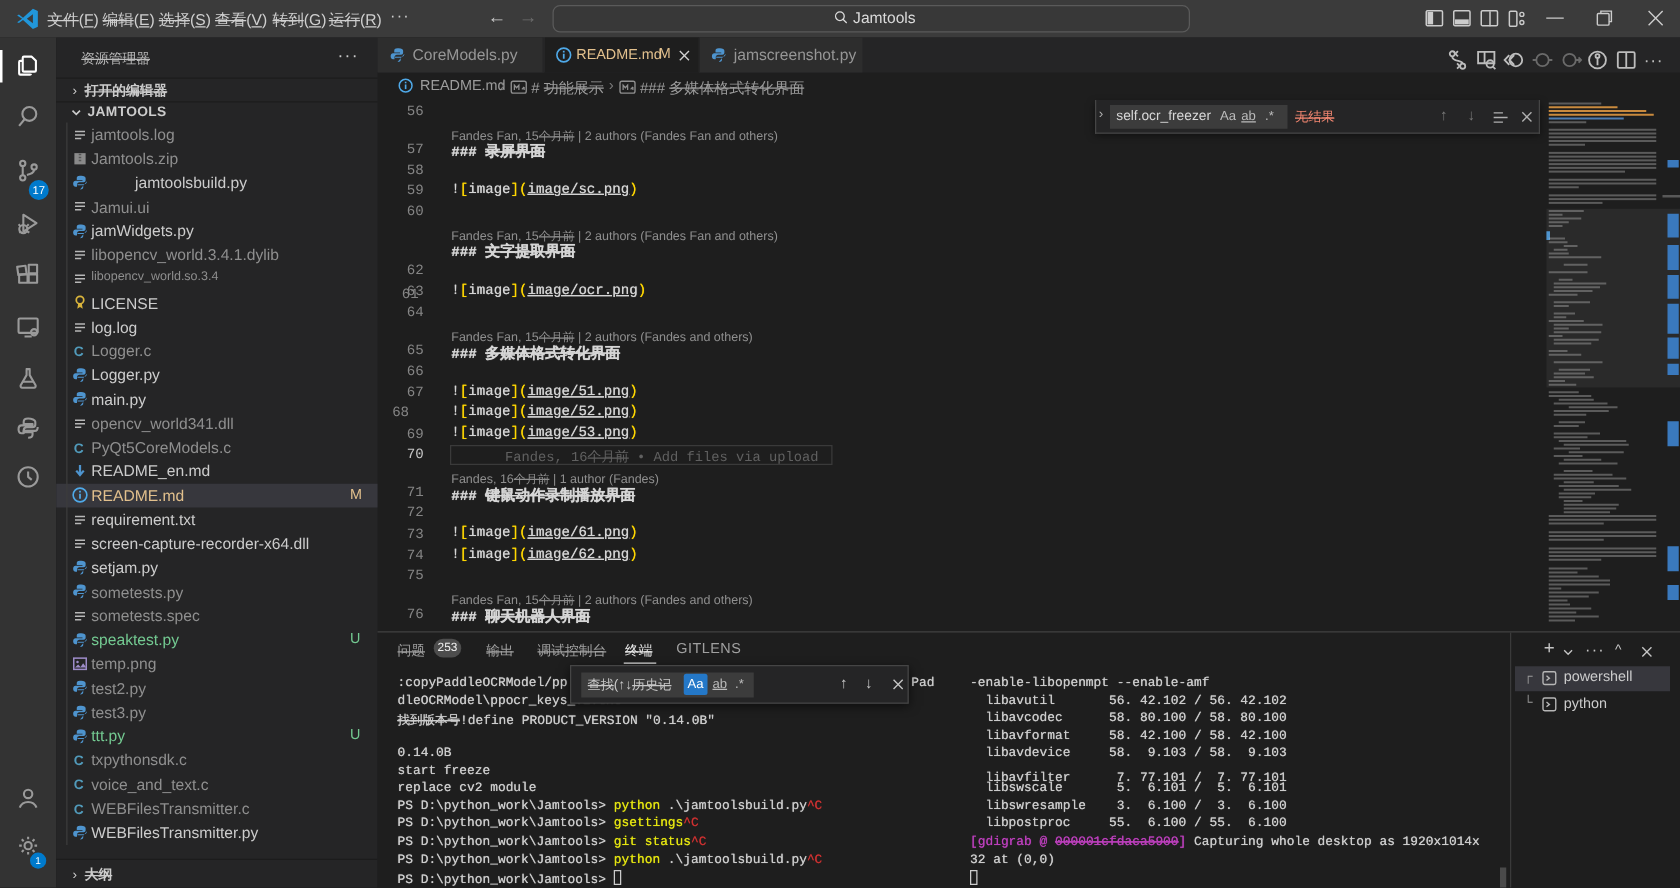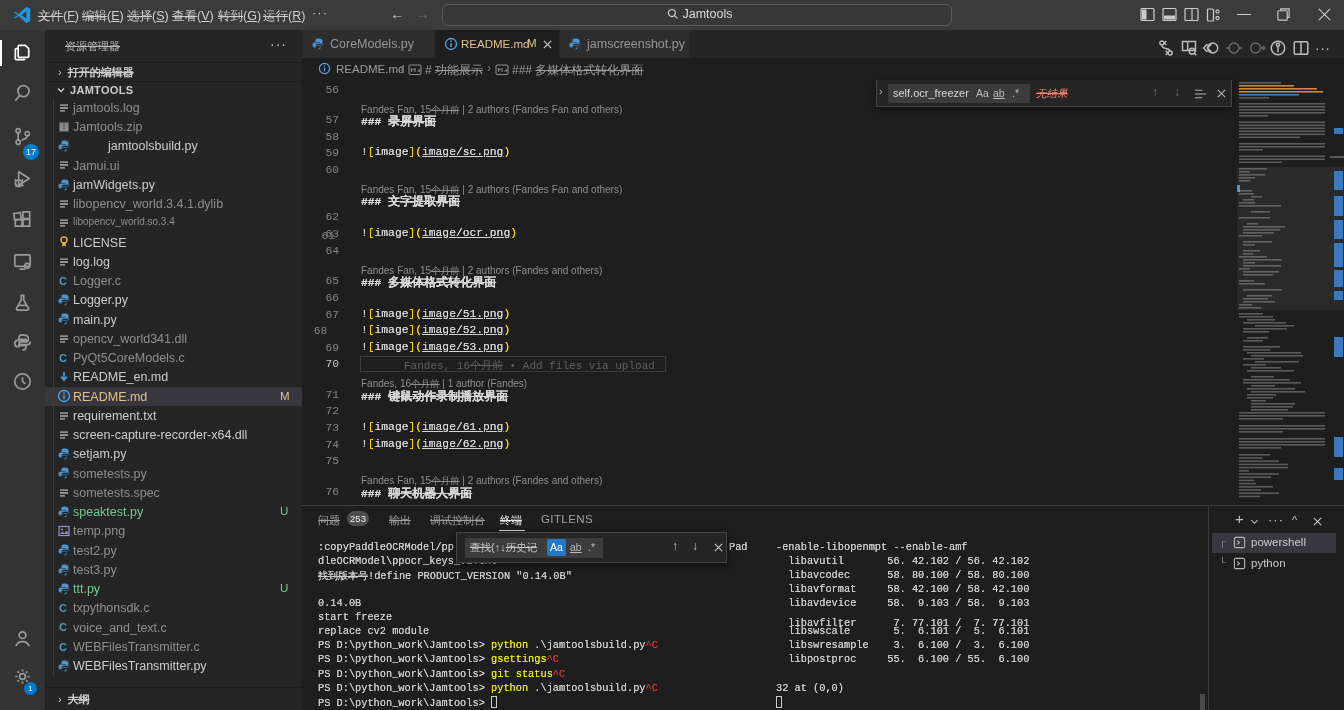--- a/index.html
+++ b/index.html
@@ -434,21 +434,21 @@
 <div class="a mono code" style="left:361px;top:484.5px;font-size:11.3px;white-space:pre;"><span style="color:#d6d6d6;font-weight:bold;">### <span style="font-family:'Liberation Sans',sans-serif;font-size:12px;text-decoration:line-through;text-decoration-thickness:1px;">聊天机器人界面</span></span></div>
 <div class="a" style="left:360px;top:355.5px;width:306px;height:16.5px;border:1px solid #3a3a3a;"></div>
 <div class="a mono" style="left:404px;top:358px;font-size:11px;color:#606060;white-space:pre;">Fandes, 16<span style="font-family:'Liberation Sans',sans-serif;font-size:11px;text-decoration:line-through;text-decoration-thickness:1px;">个月前</span> • Add files via upload</div>
 <div class="a" style="left:876px;top:80px;width:356px;height:27px;background:#252526;border:1px solid #454545;border-top:none;box-shadow:0 2px 6px rgba(0,0,0,0.5);"></div>
 <div class="a" style="left:879px;top:85px;font-size:11px;color:#b0b0b0;">›</div>
 <div class="a" style="left:888px;top:84px;width:142px;height:19px;background:#3c3c3c;"></div>
 <div class="a" style="left:893px;top:87px;font-size:11px;color:#d8d8d8;">self.ocr_freezer</div>
 <div class="a" style="left:976px;top:87px;font-size:10.5px;color:#bbbbbb;">Aa</div>
 <div class="a" style="left:993px;top:87px;font-size:10.5px;color:#bbbbbb;text-decoration:underline;">ab</div>
 <div class="a" style="left:1012px;top:87px;font-size:10.5px;color:#bbbbbb;">.*</div>
-<div class="a" style="left:1036px;top:87px;font-size:11px;color:#f48771;font-style:italic;"><span style="font-family:'Liberation Sans',sans-serif;font-size:10.5px;text-decoration:line-through;text-decoration-thickness:1px;">无结果</span></div>
+<div class="a" style="left:1036px;top:87px;font-size:11px;color:#f48771;"><span style="font-family:'Liberation Sans',sans-serif;font-size:10.5px;text-decoration:line-through;text-decoration-thickness:1px;">无结果</span></div>
 <div class="a" style="left:1152px;top:85px;font-size:12px;color:#777777;">↑</div>
 <div class="a" style="left:1174px;top:85px;font-size:12px;color:#777777;">↓</div>
 <svg class="a" style="left:1194px;top:88px" width="13" height="12" viewBox="0 0 14 12">
       <g stroke="#b0b0b0" stroke-width="1.2">
         <path d="M1 2h8M1 6h12M1 10h8"></path>
       </g>
     </svg>
 <svg class="a" style="left:1216px;top:88px" width="11" height="11" viewBox="0 0 12 12">
       <path d="M2 2l8 8M10 2l-8 8" stroke="#b0b0b0" stroke-width="1.2"></path>
     </svg>
@@ -612,20 +612,21 @@
 <div class="a mono code" style="left:318px;top:695.8px;font-size:10.3px;color:#cccccc;white-space:pre;">PS D:\python_work\Jamtools&gt; <span style="display:inline-block;width:6px;height:12px;border:1px solid #cccccc;vertical-align:-2px;"></span></div>
 <div class="a mono code" style="left:776px;top:540.5px;font-size:10.3px;color:#cccccc;white-space:pre;">-enable-libopenmpt --enable-amf</div>
 <div class="a mono code" style="left:776px;top:554.6px;font-size:10.3px;color:#cccccc;white-space:pre;">  libavutil       56. 42.102 / 56. 42.102</div>
 <div class="a mono code" style="left:776px;top:568.7px;font-size:10.3px;color:#cccccc;white-space:pre;">  libavcodec      58. 80.100 / 58. 80.100</div>
 <div class="a mono code" style="left:776px;top:582.8px;font-size:10.3px;color:#cccccc;white-space:pre;">  libavformat     58. 42.100 / 58. 42.100</div>
 <div class="a mono code" style="left:776px;top:596.9px;font-size:10.3px;color:#cccccc;white-space:pre;">  libavdevice     58.  9.103 / 58.  9.103</div>
 <div class="a mono code" style="left:776px;top:617px;font-size:10.3px;color:#cccccc;white-space:pre;">  libavfilter      7. 77.101 /  7. 77.101</div>
 <div class="a mono code" style="left:776px;top:625.2px;font-size:10.3px;color:#cccccc;white-space:pre;">  libswscale       5.  6.101 /  5.  6.101</div>
 <div class="a mono code" style="left:776px;top:639.3px;font-size:10.3px;color:#cccccc;white-space:pre;">  libswresample    3.  6.100 /  3.  6.100</div>
 <div class="a mono code" style="left:776px;top:653.4px;font-size:10.3px;color:#cccccc;white-space:pre;">  libpostproc     55.  6.100 / 55.  6.100</div>
+<div class="a mono code" style="left:776px;top:667.5px;font-size:10.3px;color:#cccccc;white-space:pre;"><span style="color:#bc3fbc">[gdigrab @ <span style="text-decoration:line-through">000001cfdaca5900</span>]</span> Capturing whole desktop as 1920x1014x</div>
 <div class="a mono code" style="left:776px;top:681.6px;font-size:10.3px;color:#cccccc;white-space:pre;">32 at (0,0)</div>
 <div class="a mono code" style="left:776px;top:695.8px;font-size:10.3px;color:#cccccc;white-space:pre;"><span style="display:inline-block;width:6px;height:12px;border:1px solid #cccccc;vertical-align:-2px;"></span></div>
 <div class="a" style="left:456px;top:532px;width:271px;height:31px;background:#252526;border:1px solid #454545;box-shadow:0 2px 8px rgba(0,0,0,0.6);"></div>
 <div class="a" style="left:465px;top:538px;width:138px;height:20px;background:#3c3c3c;"></div>
 <div class="a" style="left:470px;top:541px;font-size:11px;color:#c8c8c8;white-space:nowrap;overflow:hidden;width:75px;"><span style="font-family:'Liberation Sans',sans-serif;font-size:10.5px;text-decoration:line-through;text-decoration-thickness:1px;">查找</span>(↑↓<span style="font-family:'Liberation Sans',sans-serif;font-size:10.5px;text-decoration:line-through;text-decoration-thickness:1px;">历史记</span></div>
 <div class="a" style="left:547px;top:539px;width:19px;height:17px;background:#2478c8;border-radius:2px;color:#ffffff;font-size:10.5px;text-align:center;line-height:17px;">Aa</div>
 <div class="a" style="left:570px;top:541px;font-size:10.5px;color:#bbbbbb;text-decoration:underline;">ab</div>
 <div class="a" style="left:588px;top:541px;font-size:10.5px;color:#bbbbbb;">.*</div>
 <div class="a" style="left:672px;top:539px;font-size:12px;color:#c5c5c5;">↑</div>
 <div class="a" style="left:692px;top:539px;font-size:12px;color:#c5c5c5;">↓</div>

